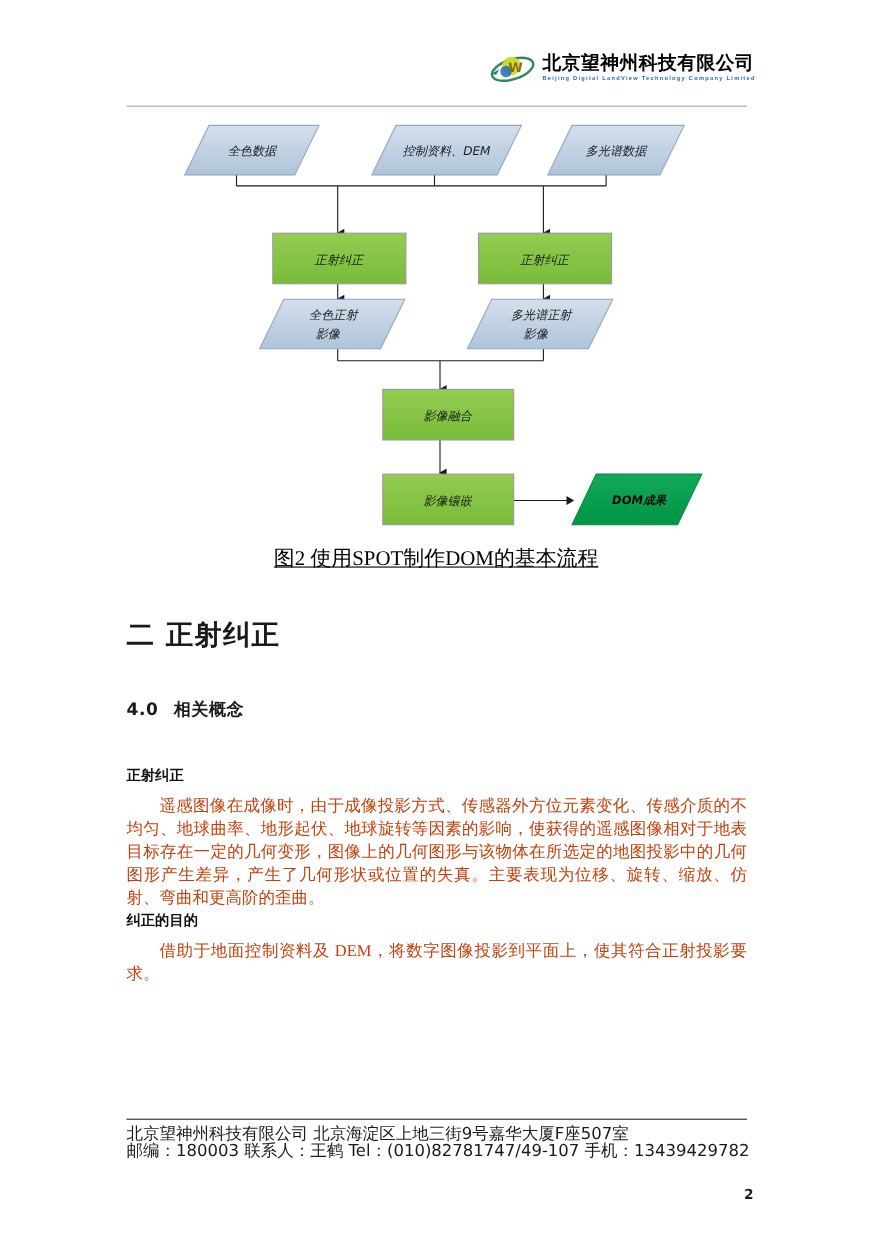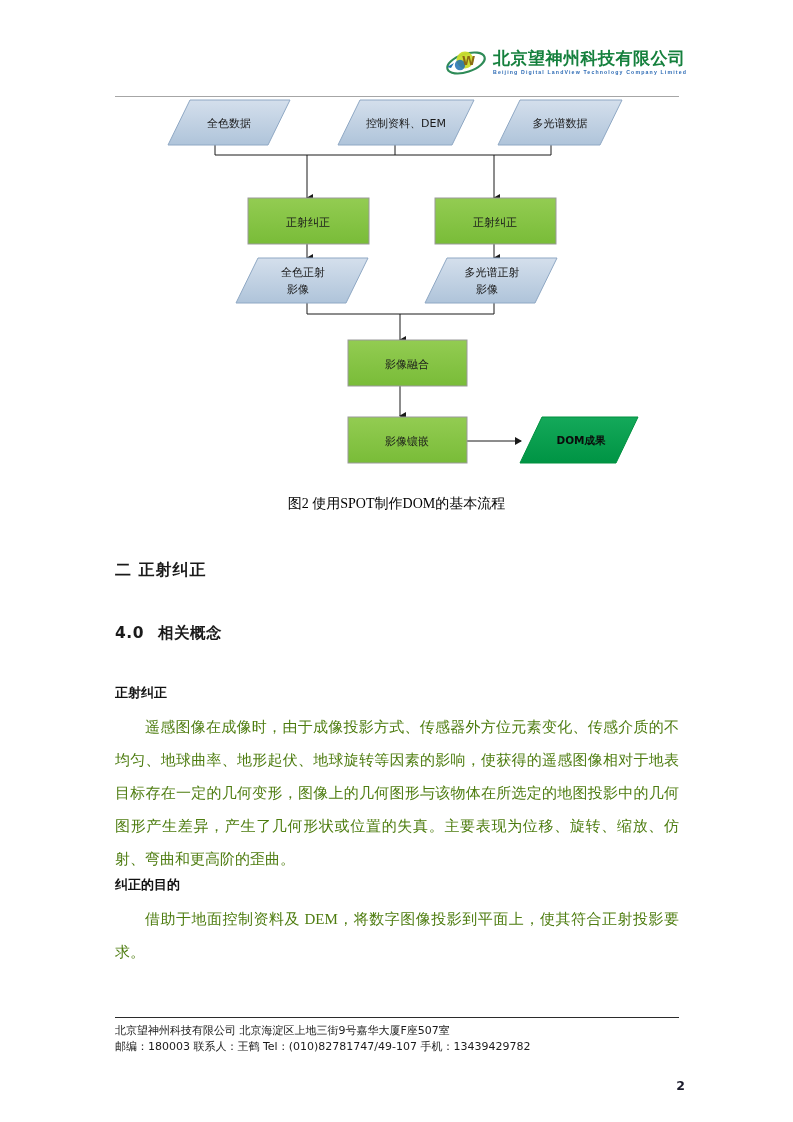--- a/index.html
+++ b/index.html
@@ -43,21 +43,21 @@
   }
   .logo-text-wrap {
     display: flex;
     flex-direction: column;
     line-height: 1;
   }
   .logo-cn {
     font-family: "DejaVu Sans", "Liberation Sans", sans-serif;
     font-size: 17px;
     font-weight: bold;
-    color: #15803d;
+    color: #000000;
     letter-spacing: 0.5px;
     white-space: nowrap;
   }
   .logo-en {
     font-family: "Liberation Sans", sans-serif;
     font-size: 5.2px;
     font-weight: bold;
     color: #2D6BB5;
     letter-spacing: 1.15px;
     margin-top: 3px;
@@ -69,47 +69,49 @@
     top: 96px;
     width: 564px;
     height: 1px;
     background: #A6A6A6;
   }
 
   
   .flow {
     position: absolute;
     left: 0;
-    top: 94px;
+    top: 108px;
     width: 691px;
     height: 380px;
+    font-style: italic;
   }
   .flow svg { display: block; }
 
   .figcaption {
     position: absolute;
     left: 0;
     top: 495px;
     width: 793px;
     text-align: center;
     font-family: "Liberation Serif", serif;
-    font-size: 14px;
+    font-size: 19px;
     color: #000;
+    text-decoration: underline;
   }
 
   
   .content {
     position: absolute;
     left: 115px;
     top: 560px;
     width: 564px;
   }
   .h1 {
     font-family: "DejaVu Sans", "Liberation Sans", sans-serif;
-    font-size: 16px;
+    font-size: 25px;
     font-weight: bold;
     color: #1a1a1a;
     margin: 0 0 42px 0;
     letter-spacing: 1px;
   }
   .h2 {
     font-family: "DejaVu Sans", "Liberation Sans", sans-serif;
     font-size: 15.5px;
     font-weight: bold;
     color: #1a1a1a;
@@ -120,44 +122,44 @@
   .h3 {
     font-family: "DejaVu Sans", "Liberation Sans", sans-serif;
     font-size: 13px;
     font-weight: bold;
     color: #111;
     margin: 0 0 9px 0;
   }
   p.body {
     font-family: "Liberation Serif", "DejaVu Serif", serif;
     font-size: 15px;
-    line-height: 33px;
+    line-height: 21px;
     margin: 0 0 0 0;
     text-align: justify;
     text-indent: 2em;
-    color: #4d7c0f;
+    color: #c2410c;
   }
   p.body + .h3 { margin-top: 0; }
 
   
   .footer-rule {
     position: absolute;
     left: 115px;
     top: 1017px;
     width: 564px;
     height: 1px;
     background: #2b2b2b;
   }
   .footer {
     position: absolute;
     left: 115px;
     top: 1023px;
     width: 600px;
     font-family: "DejaVu Sans", "Liberation Sans", sans-serif;
-    font-size: 11px;
+    font-size: 15px;
     line-height: 15.5px;
     color: #1a1a1a;
   }
   .footer .mail-link {
     color: #2222CC;
     text-decoration: underline;
   }
   .footer-line { white-space: nowrap; }
   .pagenum {
     position: absolute;

